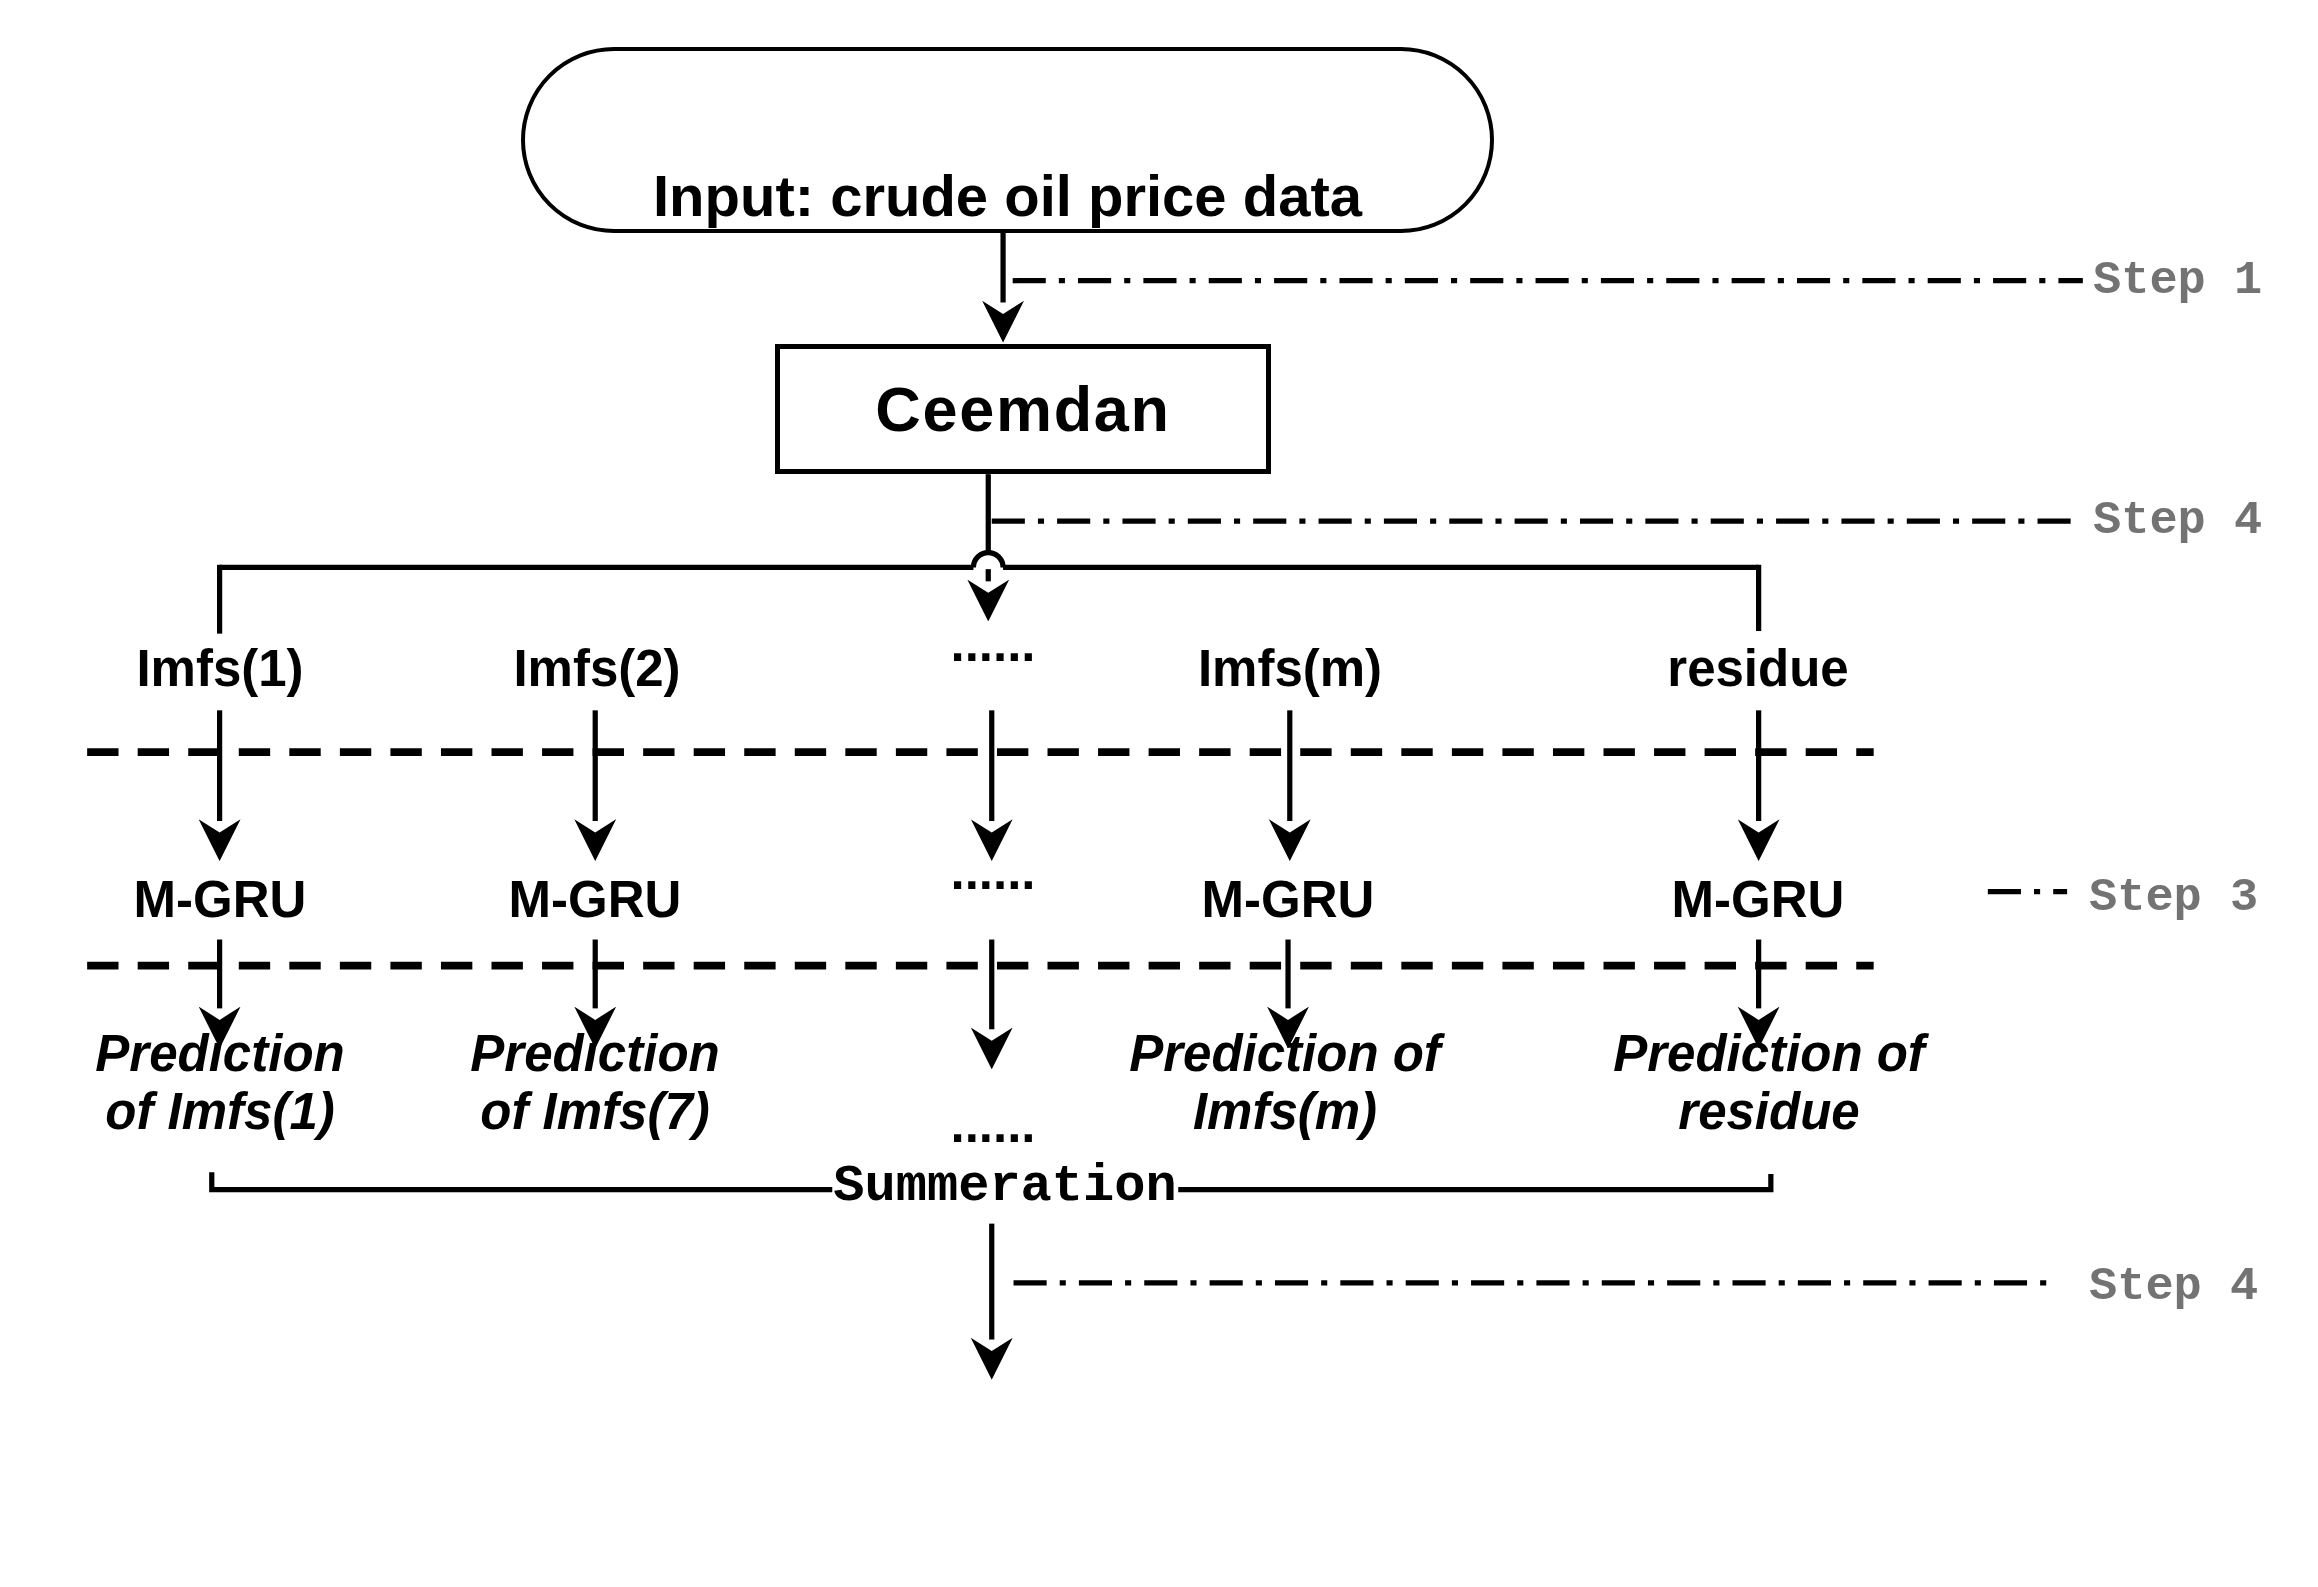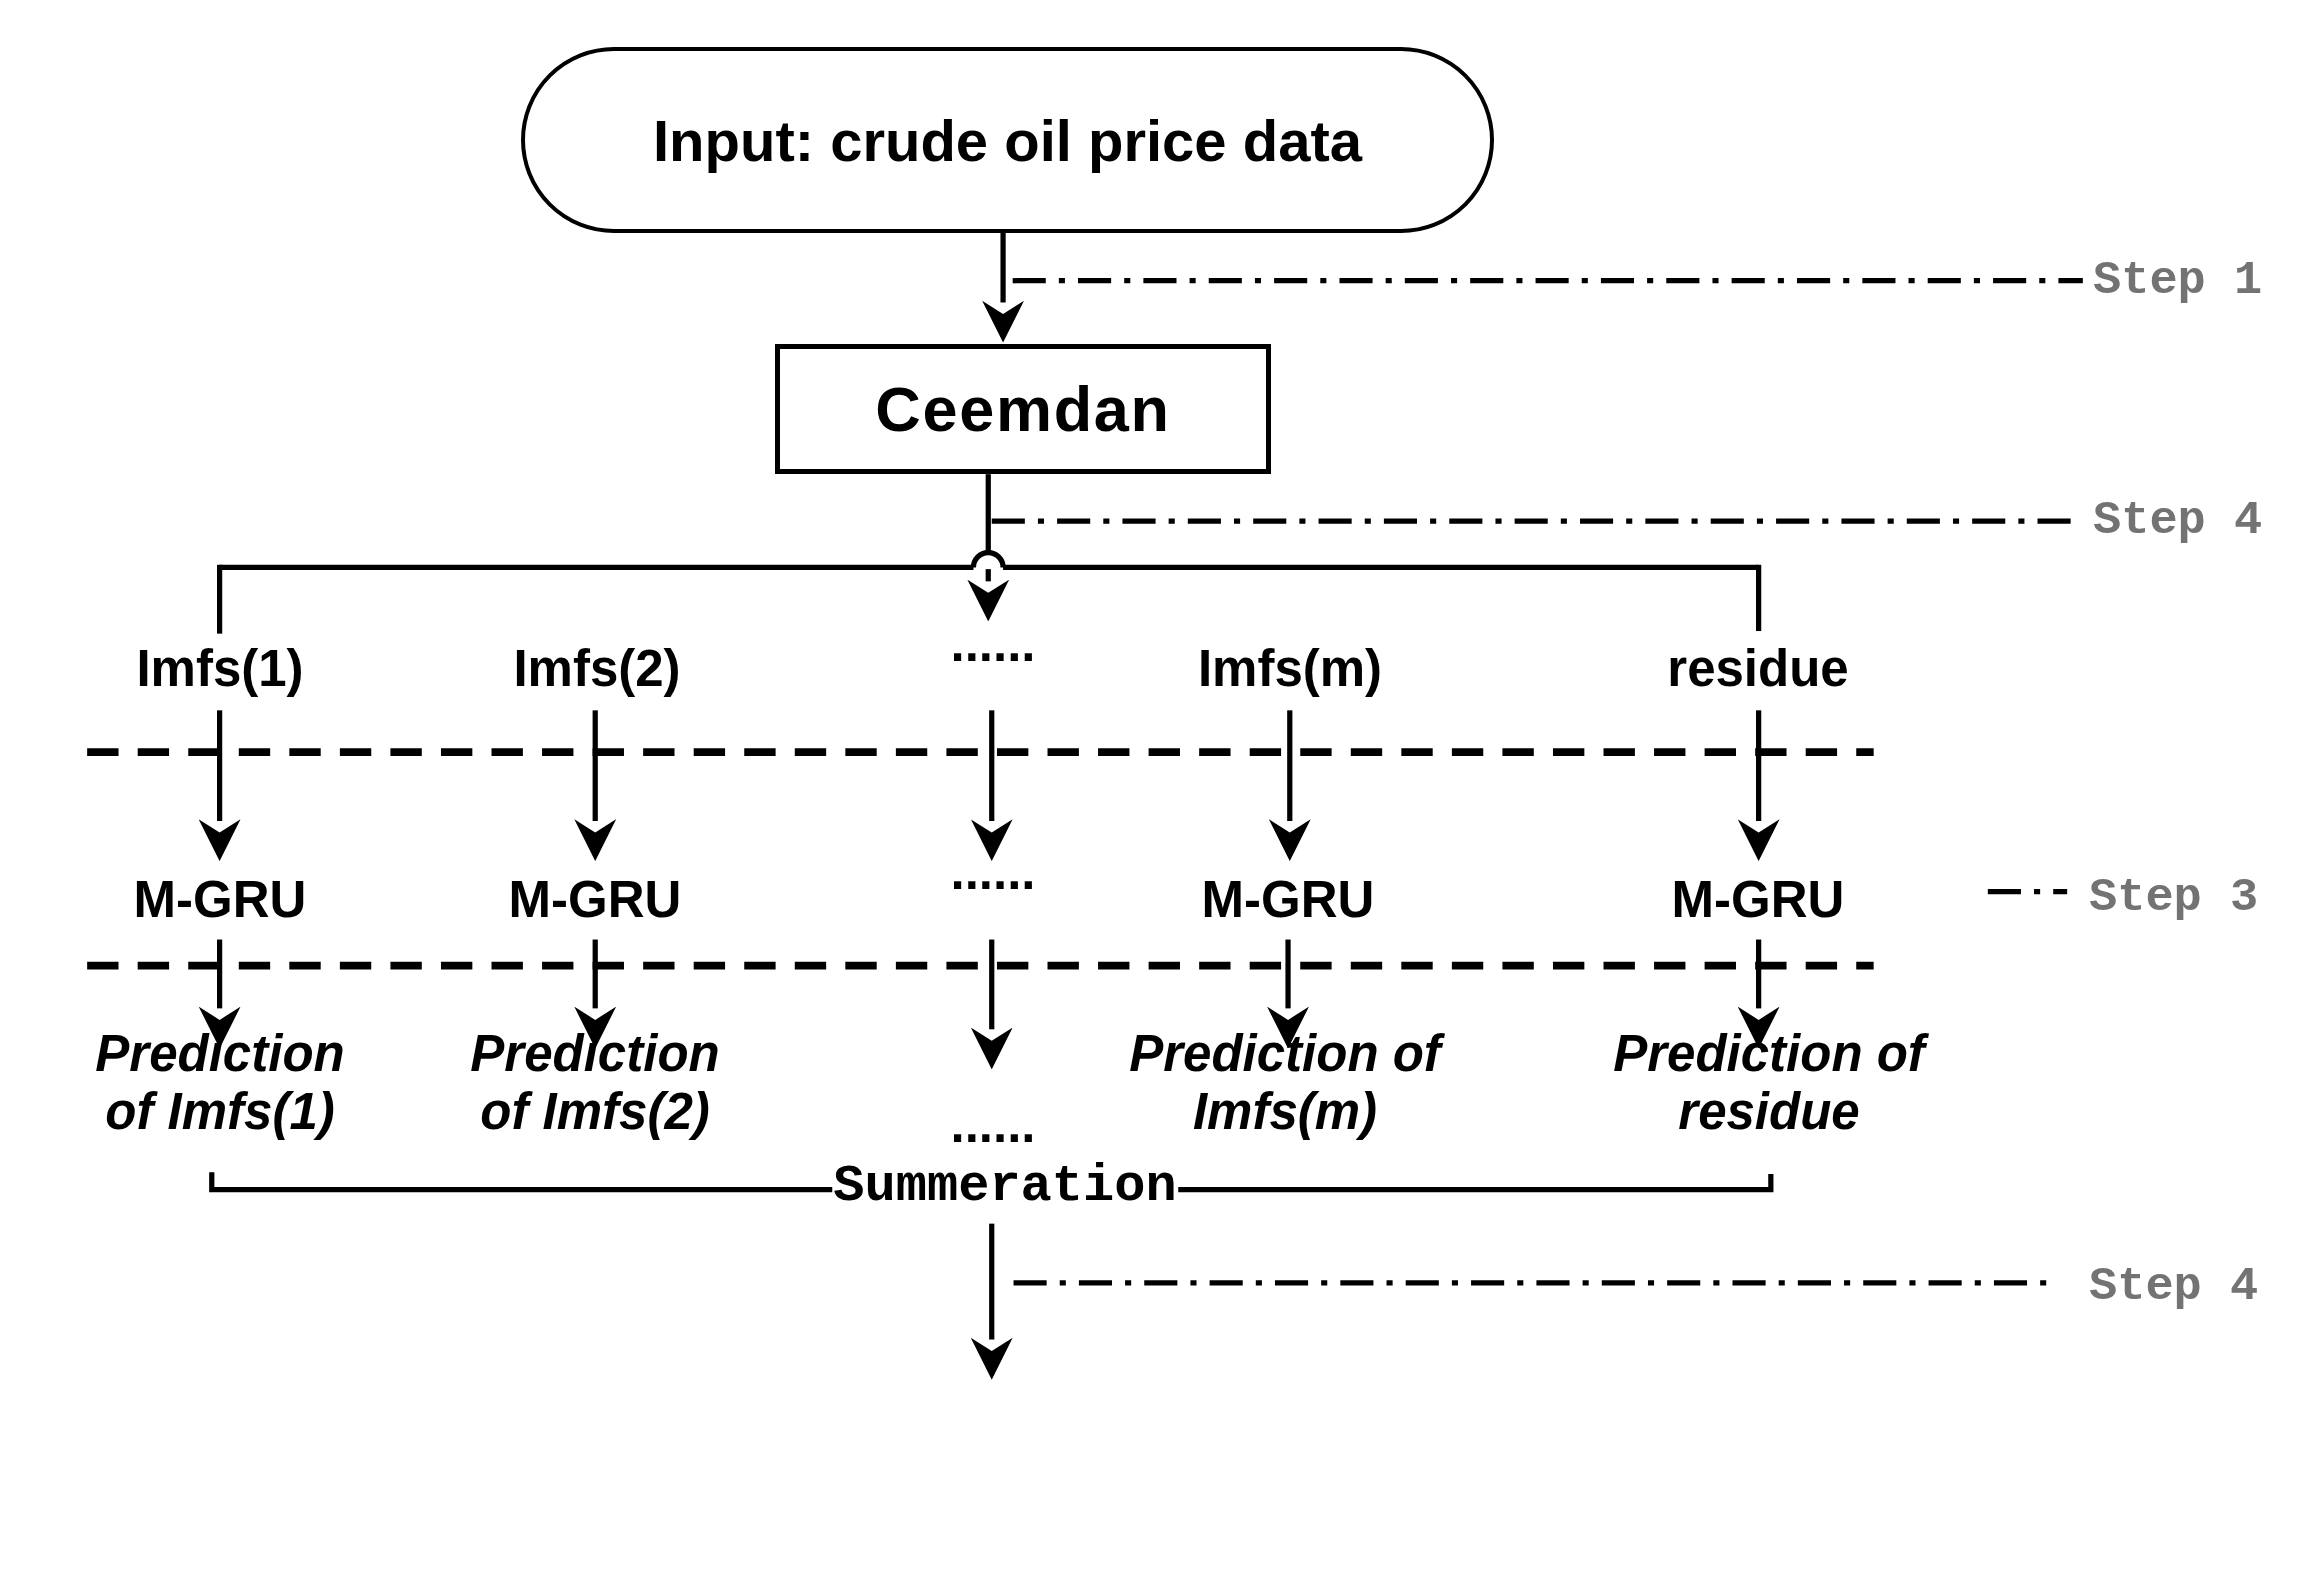--- a/index.html
+++ b/index.html
@@ -6,21 +6,21 @@
   #canvas{
     position:relative;width:2319px;height:1588px;background:#ffffff;overflow:hidden;
     font-family:"Liberation Sans",sans-serif;color:#000;
   }
   #wires{position:absolute;left:0;top:0;width:2319px;height:1588px;}
   .node{
     position:absolute;display:flex;align-items:center;justify-content:center;
     background:#fff;border:4.4px solid #000;box-sizing:border-box;
     font-weight:bold;white-space:nowrap;text-align:center;
   }
-  #input-box{left:521px;top:47px;width:973px;height:186px;border-radius:93px;font-size:58px;}
+  #input-box{left:521px;top:47px;width:973px;height:186px;border-radius:93px;font-size:58px;align-items:flex-end;}
   #ceemdan-box{left:775px;top:344px;width:496px;height:130px;border-width:5.2px;font-size:63px;letter-spacing:1.7px;}
   #output-box{left:507px;top:1384px;width:974px;height:169px;border-radius:85px;font-size:58px;}
   .lbl{
     position:absolute;transform:translateX(-50%);white-space:nowrap;
     font-weight:bold;font-size:51px;line-height:58px;text-align:center;
   }
   .row1{top:640px;}
   .row2{top:871px;}
   .row3{top:1025px;}
   .dots1{top:615px;}
@@ -104,21 +104,21 @@
   <div class="lbl dots2" style="left:993px">......</div>
   <div class="lbl row2" style="left:1288px">M-GRU</div>
   <div class="lbl row2" style="left:1758px">M-GRU</div>
 
   <div class="lbl row3" style="left:220px">
     <span class="p2">Prediction</span>
     <span class="p2">of Imfs(1)</span>
   </div>
   <div class="lbl row3" style="left:595px">
     <span class="p2">Prediction</span>
-    <span class="p2">of Imfs(2)</span>
+    <span class="p2">of Imfs(7)</span>
   </div>
   <div class="lbl dots3" style="left:993px">......</div>
   <div class="lbl row3" style="left:1285px">
     <span class="p2">Prediction of</span>
     <span class="p2">Imfs(m)</span>
   </div>
   <div class="lbl row3" style="left:1769px">
     <span class="p2">Prediction of</span>
     <span class="p2">residue</span>
   </div>

